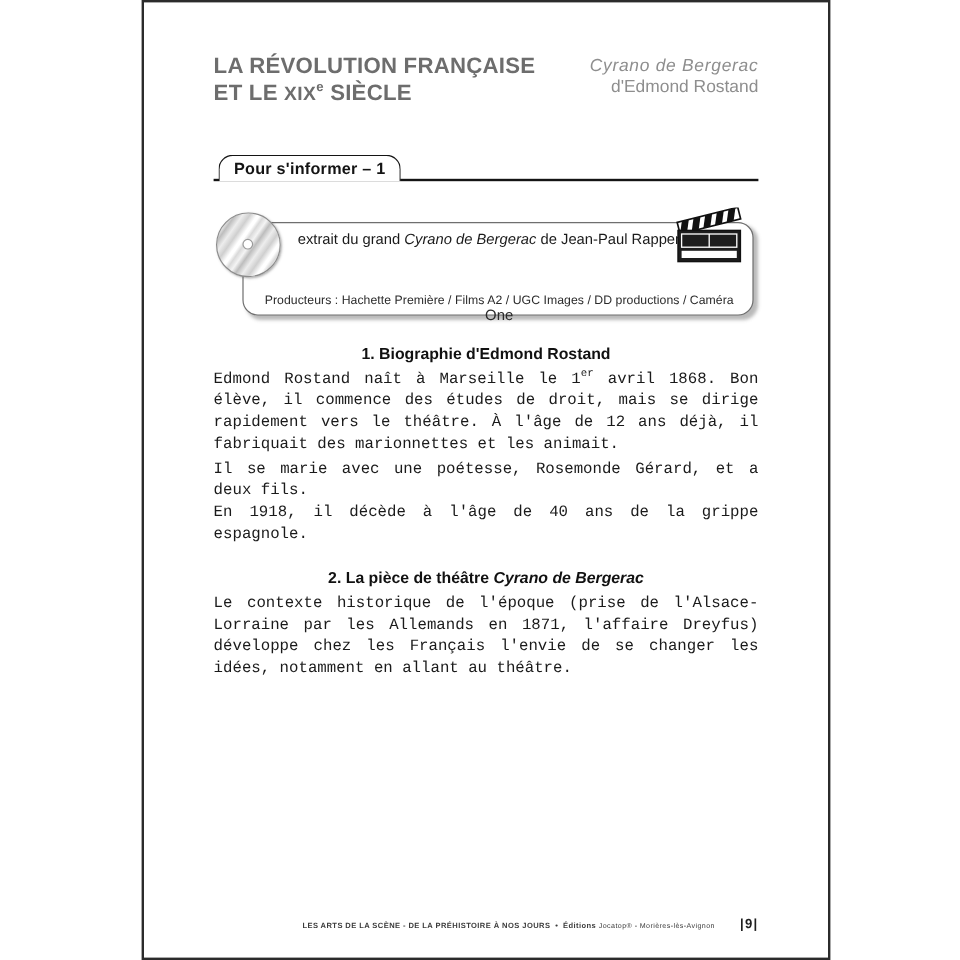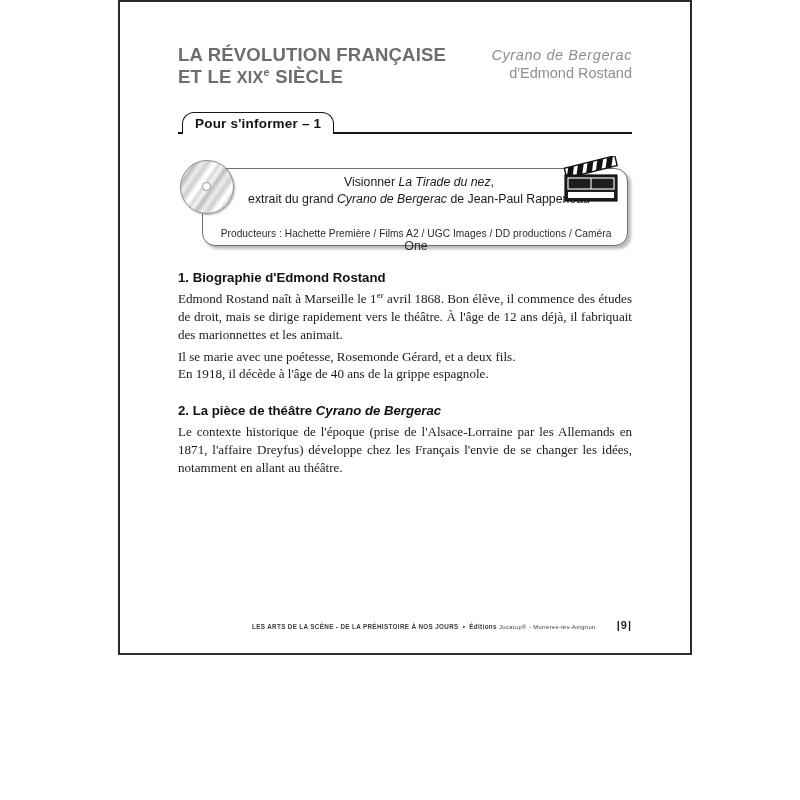--- a/index.html
+++ b/index.html
@@ -20,21 +20,21 @@
     height: 800px;
     background: #ffffff;
   }
 
   
   .sheet {
     position: absolute;
     left: 118px;
     top: 0px;
     width: 574px;
-    height: 655px;
+    height: 800px;
     background: #ffffff;
     border-left: 2px solid #2b2b2b;
     border-right: 2px solid #2b2b2b;
     border-bottom: 2px solid #2b2b2b;
     border-top: 2px solid #2b2b2b;
     box-sizing: border-box;
   }
 
   .sheet-inner {
     position: absolute;
@@ -82,21 +82,21 @@
     font-style: italic;
     letter-spacing: 0.6px;
   }
   .header-subtitle .author {
     font-style: normal;
   }
 
   
   .rubric-row {
     position: relative;
-    margin-top: 22px;
+    margin-top: 38px;
     height: 26px;
   }
   .rubric-rule {
     position: absolute;
     left: 0;
     right: 0;
     bottom: 2px;
     height: 2px;
     background: #141414;
   }
@@ -203,25 +203,26 @@
   
   .body-area { margin-top: 12px; }
 
   .section-heading {
     font-family: "Liberation Sans", sans-serif;
     font-weight: bold;
     font-size: 13.2px;
     color: #111111;
     margin-top: 20px;
     margin-bottom: 5px;
+    text-align: center;
   }
   .section-heading .it { font-style: italic; }
 
   p.para {
-    font-family: Liberation Serif, serif;
+    font-family: Liberation Mono, monospace;
     font-size: 13.1px;
     line-height: 1.37;
     color: #1a1a1a;
     text-align: justify;
     margin: 0 0 4px 0;
   }
   p.para.tight { margin-bottom: 0; }
   p.para.gap { margin-top: 11px; }
   p.para em { font-style: italic; }
   p.para .sup { font-size: 9px; vertical-align: super; line-height: 0; }
@@ -277,23 +278,20 @@
 
       <div class="rubric-row">
         <div class="rubric-rule"></div>
         <div class="rubric-tab">Pour s'informer – 1</div>
       </div>
 
       <div class="media-block">
         <div class="media-box"></div>
 
         <div class="media-text">
-          <div>
-            <span>Visionner </span><em>La Tirade du nez</em><span>,</span>
-          </div>
           <div>
             <span>extrait du grand </span><em>Cyrano de Bergerac</em><span> de Jean-Paul Rappeneau</span>
           </div>
         </div>
 
         <div class="media-credits">
           <span>Producteurs : Hachette Première / Films A2 / UGC Images / DD productions / Caméra </span><span class="cam-one">One</span>
         </div>
 
         <div class="cd-icon"></div>

